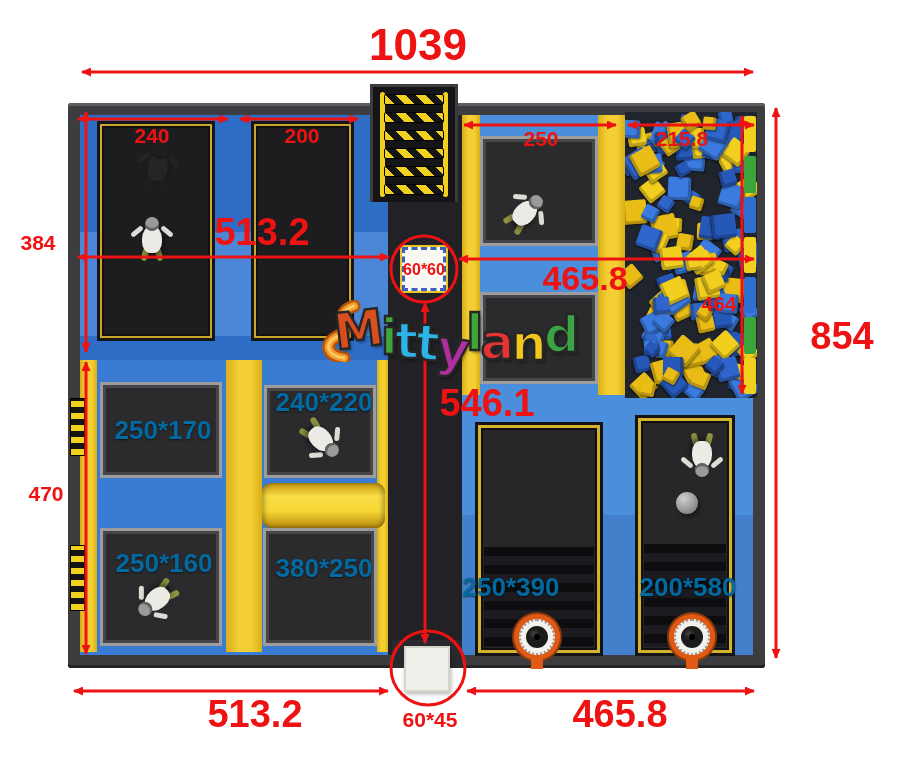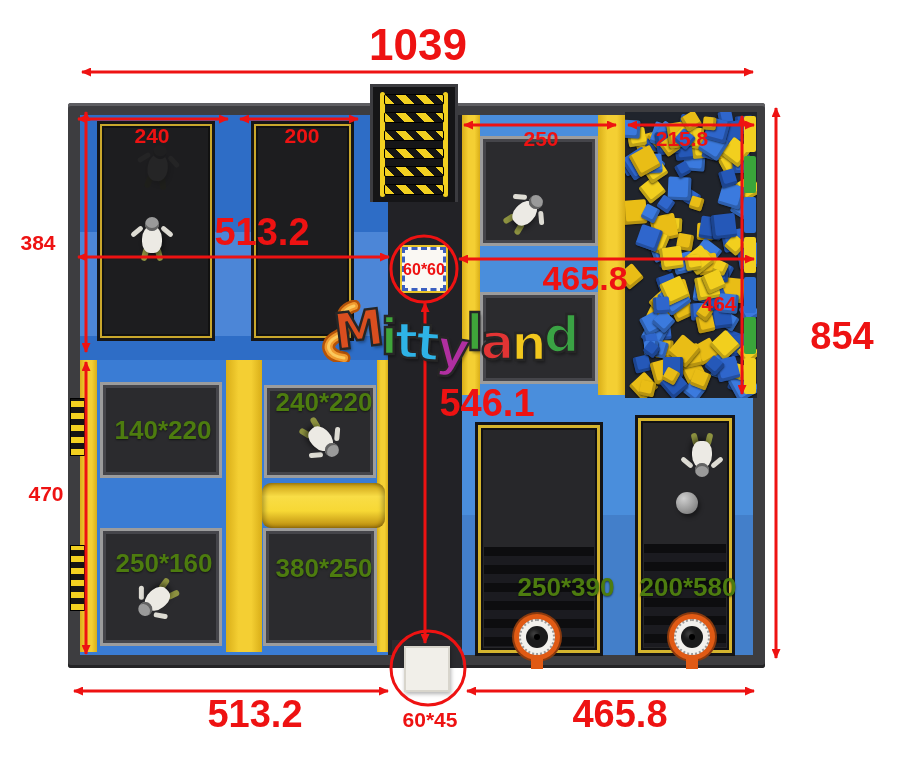--- a/index.html
+++ b/index.html
@@ -81,21 +81,21 @@
   .mini-ladder{position:absolute;width:15px;border:1px solid #000;z-index:8;
         background:repeating-linear-gradient(0deg,#f2d020 0 6px,#141414 6px 12px);}
 
   .pad60{position:absolute;left:402px;top:247px;width:44px;height:44px;background:#faf8f3;
          border:3px dashed #3b5fc0;box-shadow:0 0 0 2px #e8c42a;z-index:30;}
   .notch{position:absolute;left:392px;top:640px;width:70px;height:28px;background:#2a2a2e;z-index:25;}
   .pad45{position:absolute;left:404px;top:646px;width:46px;height:46px;background:#f1efe9;
          border:2px solid #d8d5cc;box-shadow:1px 2px 4px rgba(0,0,0,.3);z-index:30;}
 
   
-  .mlabel{position:absolute;color:#4d7c0f;font-weight:bold;font-size:26px;white-space:nowrap;
+  .mlabel{position:absolute;color:#0369a1;font-weight:bold;font-size:26px;white-space:nowrap;
           transform:translate(-50%,-50%);z-index:40;text-shadow:0 1px 2px rgba(0,0,0,.55);}
 
   
   .logo{position:absolute;left:334px;top:301px;z-index:65;display:flex;align-items:flex-start;
         font-family:"DejaVu Sans",sans-serif;font-weight:bold;font-size:50px;letter-spacing:-3px;
         -webkit-text-stroke:2.4px #262626;text-shadow:2px 3px 3px rgba(0,0,0,.35);}
   .logo b{font-weight:bold;display:inline-block;}
   .logo b:nth-of-type(1){transform:rotate(-7deg);}
   .logo b:nth-of-type(2){transform:translateY(7px);}
   .logo b:nth-of-type(3){transform:translateY(11px);}
@@ -364,25 +364,25 @@
   <div class="hoop" style="left:669px;top:614px;">
       <div class="r2"></div>
       <div class="r3"></div>
       <div class="tab"></div>
     </div>
 
   <div class="pad60"></div>
   <div class="notch"></div>
   <div class="pad45"></div>
 
-  <div class="mlabel" style="left:163px;top:430px;">140*220</div>
+  <div class="mlabel" style="left:163px;top:430px;">250*170</div>
   <div class="mlabel" style="left:324px;top:402px;">240*220</div>
   <div class="mlabel" style="left:164px;top:563px;">250*160</div>
   <div class="mlabel" style="left:324px;top:568px;">380*250</div>
-  <div class="mlabel" style="left:566px;top:587px;">250*390</div>
+  <div class="mlabel" style="left:511px;top:587px;">250*390</div>
   <div class="mlabel" style="left:688px;top:587px;">200*580</div>
 
   <svg class="slide-icon" width="46" height="62" viewBox="0 0 46 62">
     <path d="M36 6 C12 14 40 26 20 36 C4 44 10 56 26 58" fill="none" stroke="#b45309" stroke-width="13" stroke-linecap="round"></path>
     <path d="M36 6 C12 14 40 26 20 36 C4 44 10 56 26 58" fill="none" stroke="#f09a2e" stroke-width="8" stroke-linecap="round"></path>
     <path d="M36 6 C12 14 40 26 20 36 C4 44 10 56 26 58" fill="none" stroke="#fbc95e" stroke-width="3" stroke-linecap="round"></path>
   </svg>
   <div class="logo">
     <b style="color: rgb(217, 78, 31);">M</b>
     <b style="color: rgb(63, 165, 58);">i</b>

